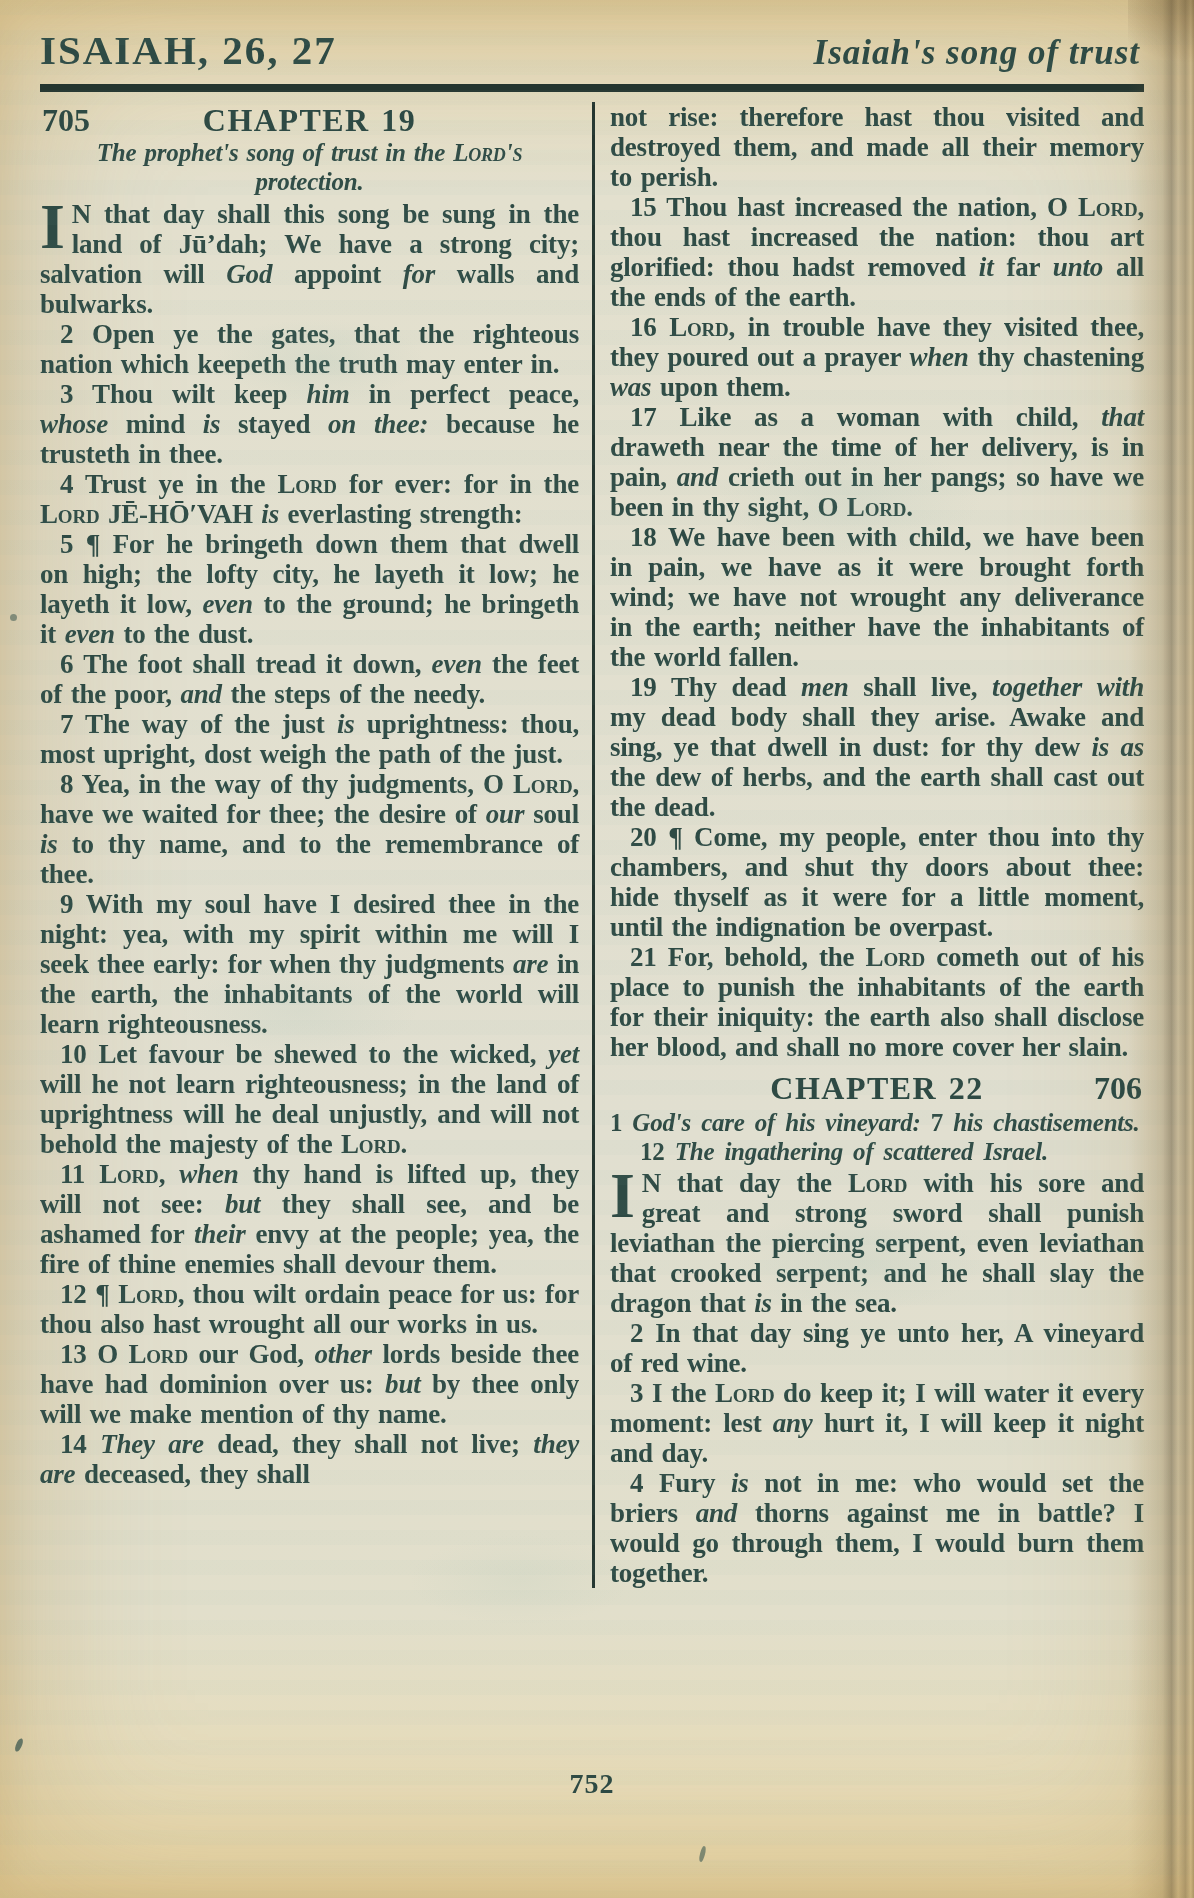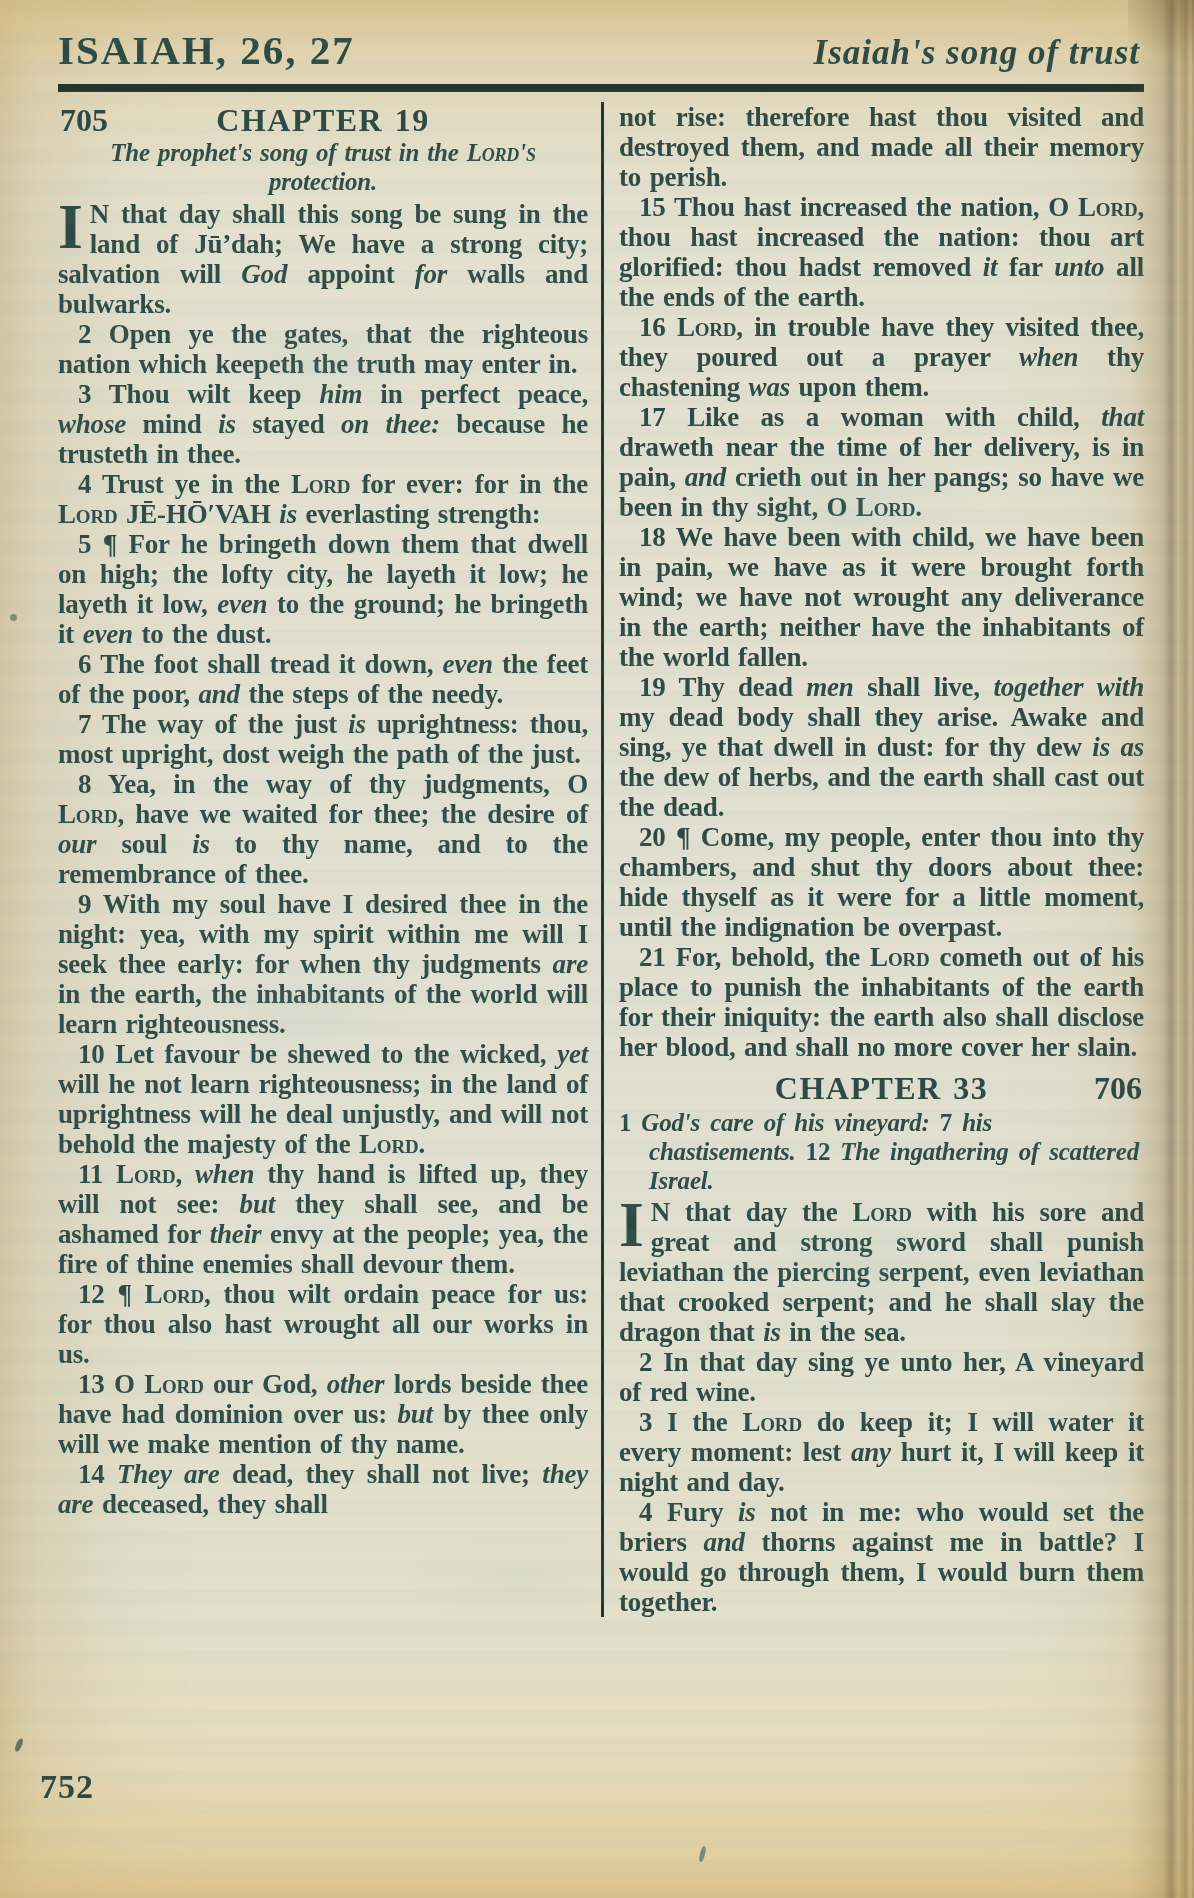--- a/index.html
+++ b/index.html
@@ -4,21 +4,21 @@
 <style>
   html,body{margin:0;padding:0;}
   body{
     width:1194px;height:1898px;position:relative;overflow:hidden;
     background:#e9dab2;
     font-family:"Liberation Serif","DejaVu Serif",serif;
     color:#2e4a44;
   }
   .page{
     position:absolute;inset:0;box-sizing:border-box;
-    padding:26px 50px 0 58px;
+    padding:26px 50px 0 40px;
     background:linear-gradient(180deg,#e9d9b0 0%,#e7dfc4 4%,#e3e0ce 10%,#e1dfd0 60%,#e2dfcb 85%,#e7dcba 94%,#ead9ac 100%);
     box-shadow:inset 0 0 140px 40px rgba(176,138,66,.30), inset 0 0 30px 10px rgba(176,138,66,.14);
   }
   .ghost-overlay{
     position:absolute;inset:0;pointer-events:none;
     background:
       radial-gradient(150px 60px at 320px 360px, rgba(125,175,165,.11), transparent 70%),
       radial-gradient(190px 80px at 850px 500px, rgba(125,175,165,.10), transparent 70%),
       radial-gradient(170px 70px at 300px 1010px, rgba(125,175,165,.09), transparent 70%),
       radial-gradient(180px 75px at 860px 1260px, rgba(125,175,165,.10), transparent 70%),
@@ -69,21 +69,21 @@
   .verse.noindent{text-indent:0;}
   .it{font-style:italic;}
   .sc{font-variant:small-caps;}
   .up{font-style:normal;}
   .dropcap{
     float:left;font-size:64px;line-height:50px;font-weight:bold;
     padding:3px 7px 0 0;
   }
   .page-footer{
     position:absolute;top:1768px;left:40px;width:1104px;
-    text-align:left;font-size:34px;font-weight:bold;letter-spacing:1px;
+    text-align:center;font-size:28px;font-weight:bold;letter-spacing:1px;
   }
   .speck{position:absolute;background:#3c5850;pointer-events:none;}
   .speck-comma{left:16px;top:1738px;width:6px;height:14px;border-radius:60% 40% 60% 40%;transform:rotate(18deg);opacity:.75;}
   .speck-mark{left:700px;top:1846px;width:5px;height:16px;border-radius:50%/60%;transform:rotate(14deg);opacity:.6;}
   .speck-dot{left:10px;top:614px;width:7px;height:7px;border-radius:50%;opacity:.55;}
 </style>
 </head>
 <body>
 
 <div class="page">
@@ -117,21 +117,21 @@
       </section>
     <section class="col col-right" id="col-right">
         <p class="verse noindent"><span>not rise: therefore hast thou visited and destroyed them, and made all their memory to perish.</span></p>
         <p class="verse"><span>15 Thou hast increased the nation, O </span><span class="sc">Lord</span><span>, thou hast increased the nation: thou art glorified: thou hadst removed </span><span class="it">it</span><span> far </span><span class="it">unto</span><span> all the ends of the earth.</span></p>
         <p class="verse"><span>16 </span><span class="sc">Lord</span><span>, in trouble have they visited thee, they poured out a prayer </span><span class="it">when</span><span> thy chastening </span><span class="it">was</span><span> upon them.</span></p>
         <p class="verse"><span>17 Like as a woman with child, </span><span class="it">that</span><span> draweth near the time of her delivery, is in pain, </span><span class="it">and</span><span> crieth out in her pangs; so have we been in thy sight, O </span><span class="sc">Lord</span><span>.</span></p>
         <p class="verse"><span>18 We have been with child, we have been in pain, we have as it were brought forth wind; we have not wrought any deliverance in the earth; neither have the inhabitants of the world fallen.</span></p>
         <p class="verse"><span>19 Thy dead </span><span class="it">men</span><span> shall live, </span><span class="it">together with</span><span> my dead body shall they arise. Awake and sing, ye that dwell in dust: for thy dew </span><span class="it">is as</span><span> the dew of herbs, and the earth shall cast out the dead.</span></p>
         <p class="verse"><span>20 ¶ Come, my people, enter thou into thy chambers, and shut thy doors about thee: hide thyself as it were for a little moment, until the indignation be overpast.</span></p>
         <p class="verse"><span>21 For, behold, the </span><span class="sc">Lord</span><span> cometh out of his place to punish the inhabitants of the earth for their iniquity: the earth also shall disclose her blood, and shall no more cover her slain.</span></p>
-        <div class="chapter-head ch27"><span class="ch-num right">706</span><span>CHAPTER 33</span></div>
+        <div class="chapter-head ch27"><span class="ch-num right">706</span><span>CHAPTER 22</span></div>
         <p class="summary hang"><span class="up">1 </span><span class="it">God's care of his vineyard: </span><span class="up">7 </span><span class="it">his chastisements. </span><span class="up">12 </span><span class="it">The ingathering of scattered Israel.</span></p>
         <p class="verse noindent"><span class="dropcap">I</span><span>N that day the </span><span class="sc">Lord</span><span> with his sore and great and strong sword shall punish leviathan the piercing serpent, even leviathan that crooked serpent; and he shall slay the dragon that </span><span class="it">is</span><span> in the sea.</span></p>
         <p class="verse"><span>2 In that day sing ye unto her, A vineyard of red wine.</span></p>
         <p class="verse"><span>3 I the </span><span class="sc">Lord</span><span> do keep it; I will water it every moment: lest </span><span class="it">any</span><span> hurt it, I will keep it night and day.</span></p>
         <p class="verse"><span>4 Fury </span><span class="it">is</span><span> not in me: who would set the briers </span><span class="it">and</span><span> thorns against me in battle? I would go through them, I would burn them together.</span></p>
       </section>
   </main>
 
   <footer class="page-footer">
     <span>752</span>

